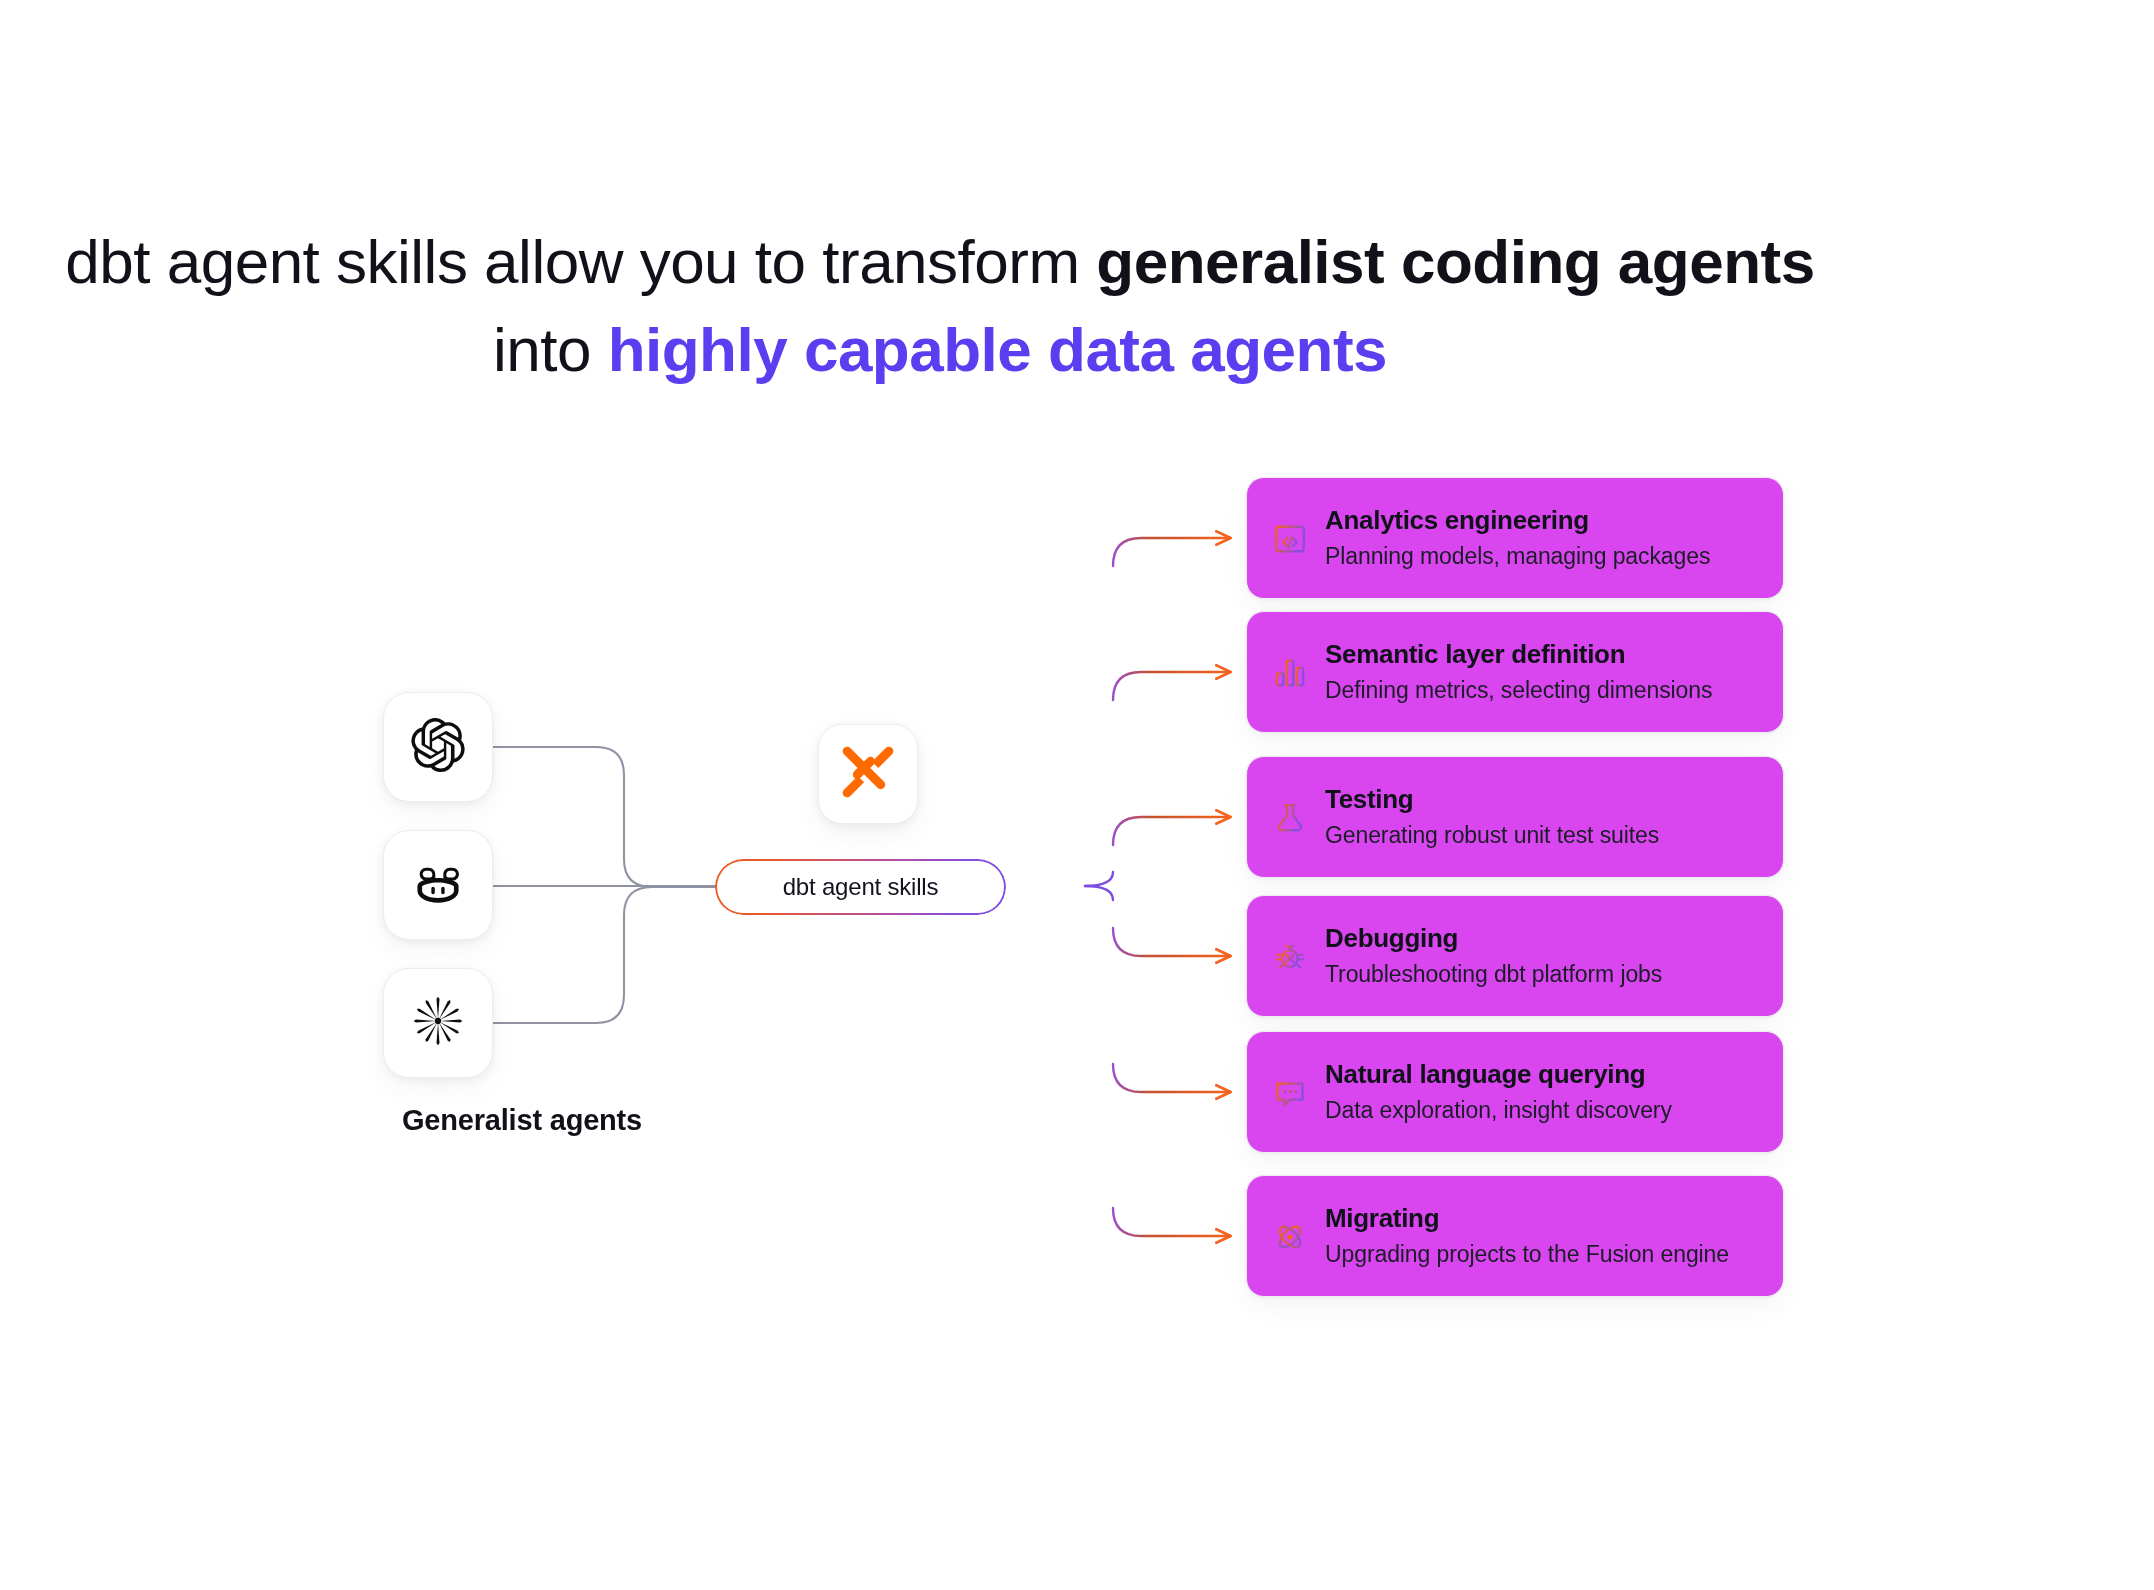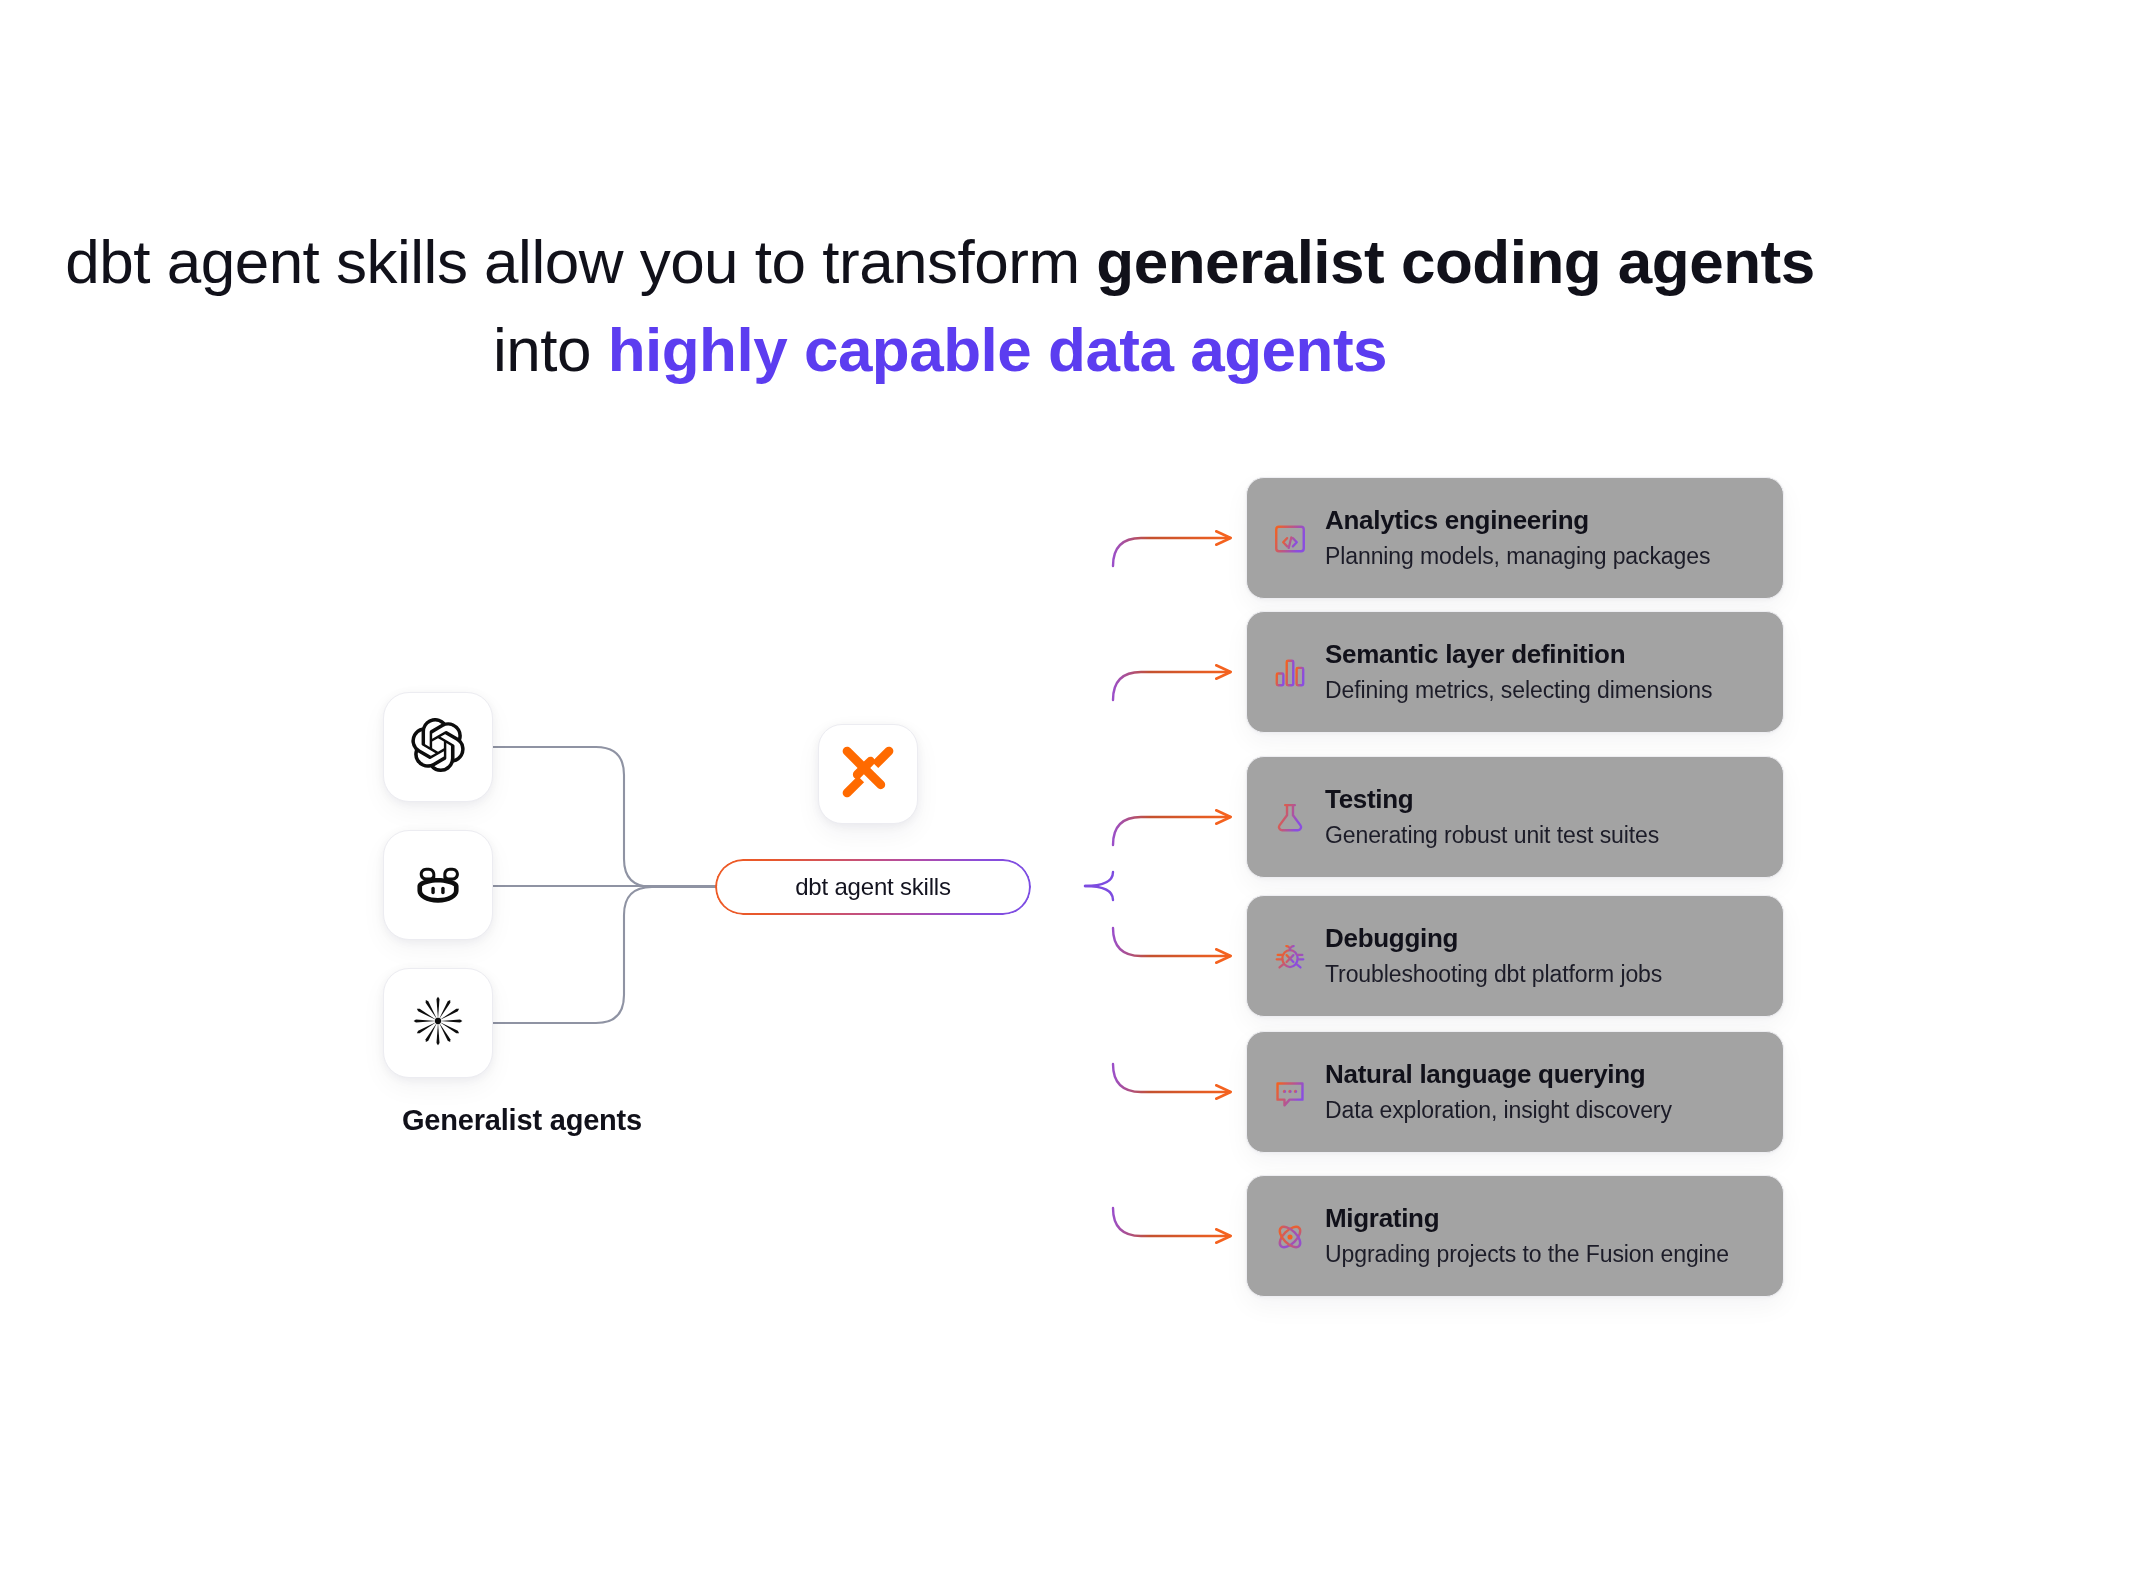--- a/index.html
+++ b/index.html
@@ -93,21 +93,21 @@
     align-items: center;
     justify-content: center;
     box-sizing: border-box;
   }
 
   
   #skills-pill {
     position: absolute;
     left: 717px;
     top: 861px;
-    width: 312px;
+    width: 287px;
     height: 52px;
     border-radius: 26px;
     background: #ffffff;
     display: flex;
     align-items: center;
     justify-content: center;
     font-size: 24px;
     font-weight: 400;
     letter-spacing: -0.2px;
     color: #13131f;
@@ -129,21 +129,21 @@
   }
   #skills-pill-label { position: relative; z-index: 1; }
 
   
   .wf-card {
     position: absolute;
     left: 1246px;
     width: 538px;
     height: 122px;
     border-radius: 18px;
-    background: #a3a3a3;
+    background: #d946ef;
     border: 1px solid #eeeef2;
     box-shadow: 0 1px 4px rgba(25,25,50,0.04), 0 10px 26px rgba(25,25,50,0.045);
     box-sizing: border-box;
     padding: 0 0 0 26px;
     display: flex;
     align-items: center;
   }
   .wf-card .wf-icon {
     width: 34px;
     height: 34px;

